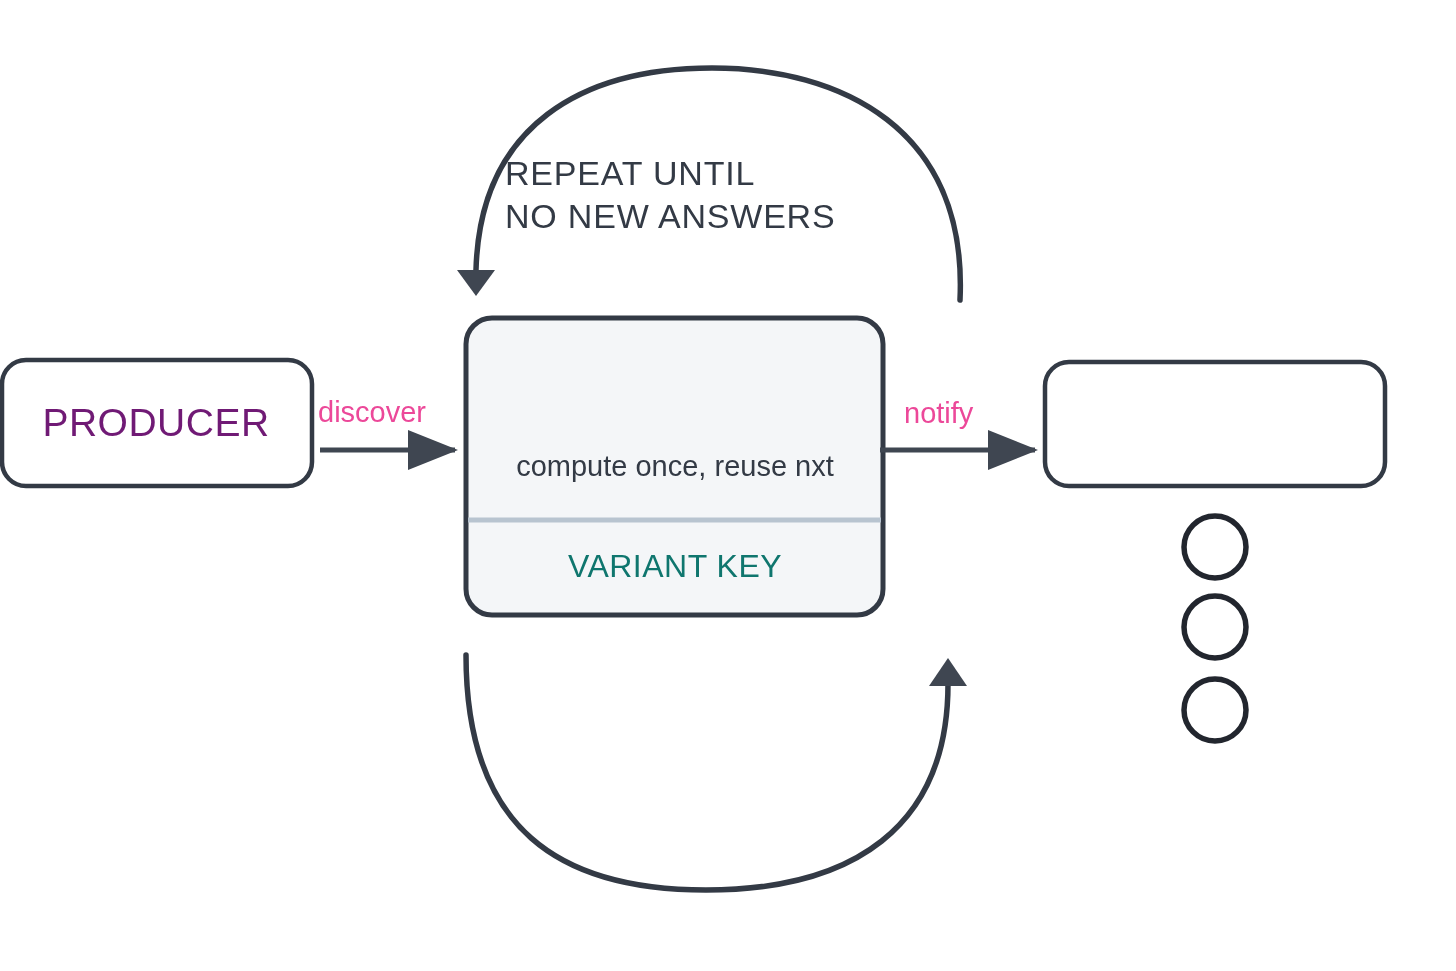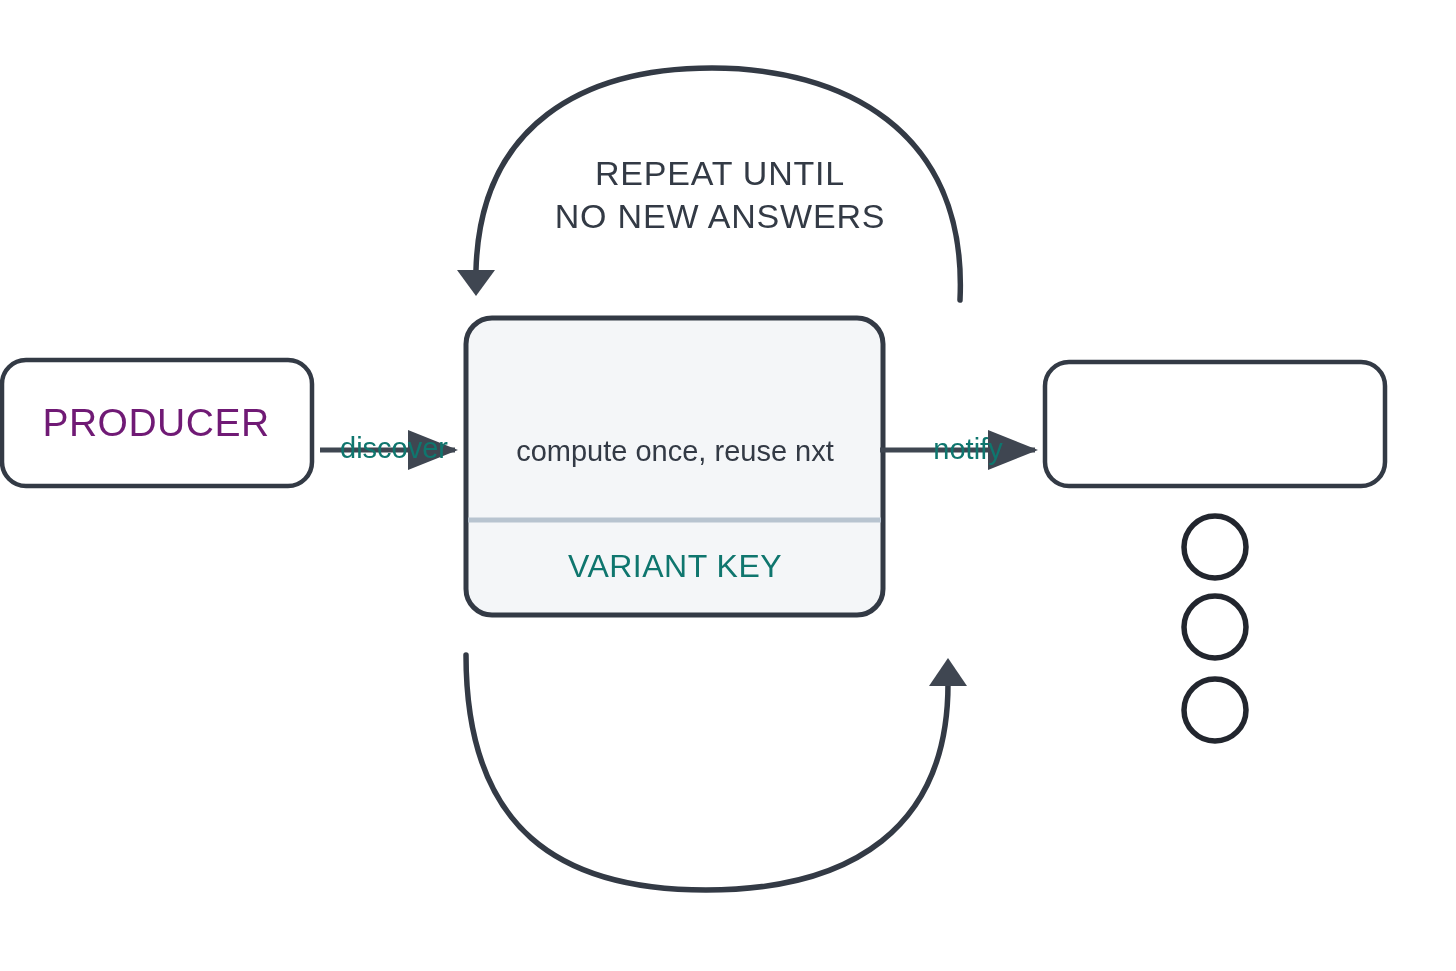--- a/index.html
+++ b/index.html
@@ -51,52 +51,50 @@
     color: #333a45;
   }
   
   #goal-title {
     left: 466px; top: 368px; width: 418px; height: 56px;
     font-size: 37px;
     letter-spacing: 0.6px;
     color: #333a45;
   }
   #goal-subtitle {
-    left: 466px; top: 428px; width: 418px; height: 46px;
+    left: 466px; top: 443px; width: 418px; height: 46px;
     font-size: 29px;
     color: #333a45;
   }
   #variant-key-label {
     left: 466px; top: 540px; width: 418px; height: 52px;
     font-size: 32px;
     letter-spacing: 0.5px;
     color: #0f766e;
   }
   
   .edge-label {
     position: absolute;
-    text-align: center;
     white-space: pre;
     pointer-events: none;
-    color: #0f766e;
-    margin-top: 36px;
+    color: #ec4899;
   }
   #discover-label {
     left: 318px; top: 396px; width: 152px;
     font-size: 29px;
   }
   #notify-label {
     left: 904px; top: 397px; width: 128px;
     font-size: 29px;
   }
   
   #loop-caption {
     position: absolute;
     left: 505px; top: 152px; width: 430px;
-    text-align: center;
+    text-align: left;
     font-size: 34px;
     line-height: 43px;
     letter-spacing: 0.8px;
     color: #333a45;
     white-space: pre-line;
     pointer-events: none;
   }
 </style>
 </head>
 <body>

